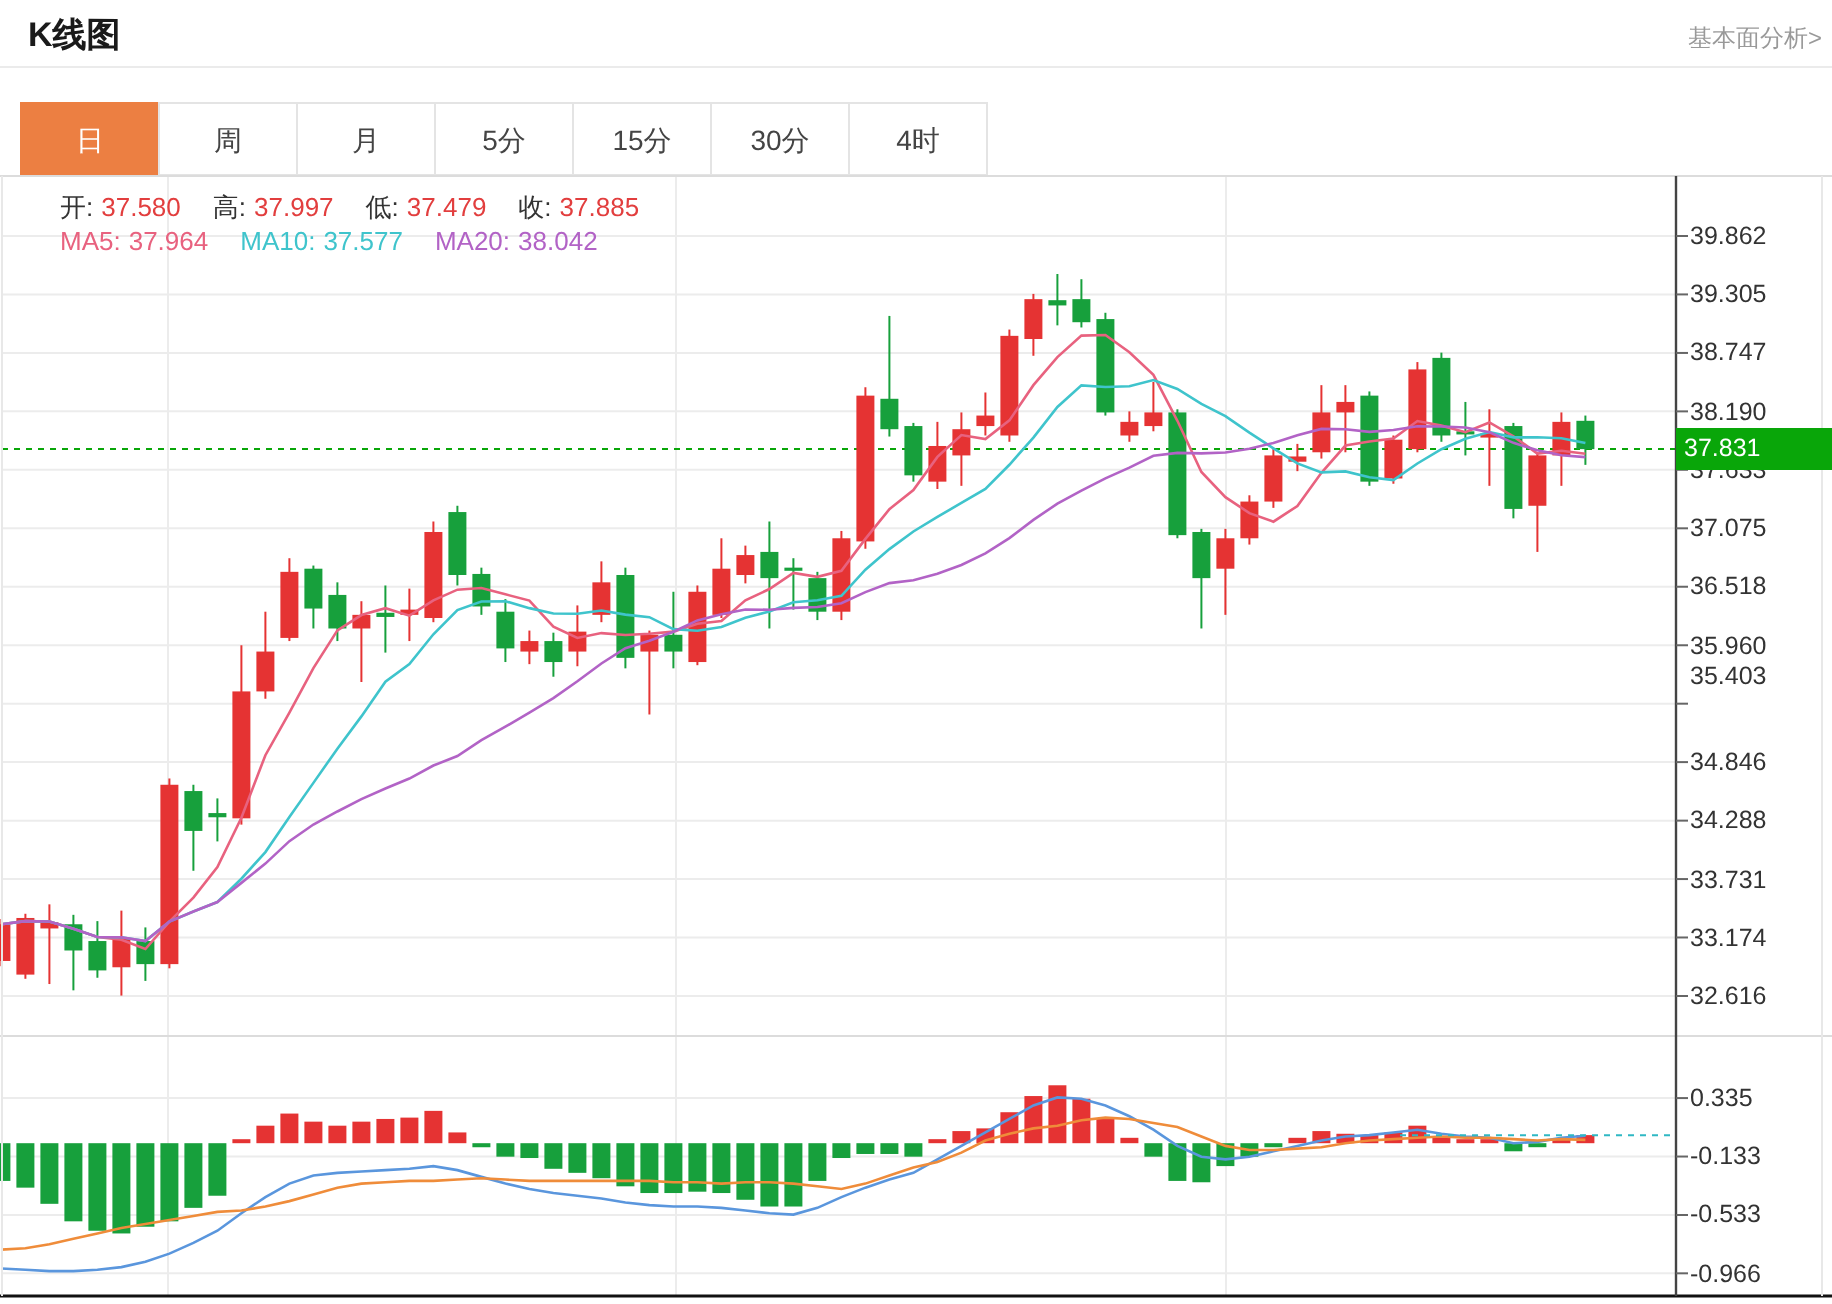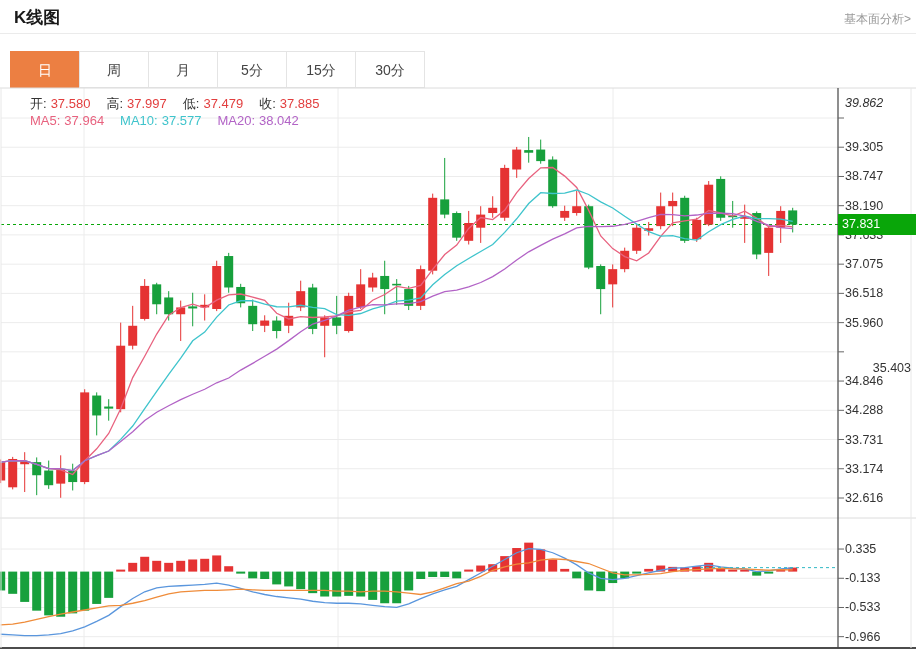--- a/index.html
+++ b/index.html
@@ -33,20 +33,21 @@
   <div class="title">K线图</div>
   <a class="fund-link">基本面分析&gt;</a>
   <div class="hdr-divider"></div>
   <div class="tabs" id="tabs">
       <div class="tab active">日</div>
       <div class="tab">周</div>
       <div class="tab">月</div>
       <div class="tab">5分</div>
       <div class="tab">15分</div>
       <div class="tab">30分</div>
+      <div class="tab">4时</div>
     </div>
 
   <div class="chart-area">
     <svg id="chart-svg" width="916" height="652" viewBox="0 0 916 652">
         <line x1="1" y1="118" x2="838" y2="118" stroke="#ececec" stroke-width="1"></line>
         <line x1="1" y1="147.2107510000001" x2="838" y2="147.2107510000001" stroke="#ececec" stroke-width="1"></line>
         <line x1="1" y1="176.4739450000001" x2="838" y2="176.4739450000001" stroke="#ececec" stroke-width="1"></line>
         <line x1="1" y1="205.6846960000002" x2="838" y2="205.6846960000002" stroke="#ececec" stroke-width="1"></line>
         <line x1="1" y1="234.89544699999993" x2="838" y2="234.89544699999993" stroke="#ececec" stroke-width="1"></line>
         <line x1="1" y1="264.15864099999993" x2="838" y2="264.15864099999993" stroke="#ececec" stroke-width="1"></line>
@@ -292,29 +293,29 @@
         <line x1="838" y1="410.31728200000026" x2="844" y2="410.31728200000026" stroke="#666" stroke-width="1"></line>
         <line x1="838" y1="439.528033" x2="844" y2="439.528033" stroke="#666" stroke-width="1"></line>
         <line x1="838" y1="468.7387840000001" x2="844" y2="468.7387840000001" stroke="#666" stroke-width="1"></line>
         <line x1="838" y1="498.0019780000001" x2="844" y2="498.0019780000001" stroke="#666" stroke-width="1"></line>
         <line x1="838" y1="549.0377500000001" x2="844" y2="549.0377500000001" stroke="#666" stroke-width="1"></line>
         <line x1="838" y1="578.26765" x2="844" y2="578.26765" stroke="#666" stroke-width="1"></line>
         <line x1="838" y1="607.49755" x2="844" y2="607.49755" stroke="#666" stroke-width="1"></line>
         <line x1="838" y1="636.6601" x2="844" y2="636.6601" stroke="#666" stroke-width="1"></line>
       </svg>
     <div id="axis-labels">
-        <div class="ylabel" style="top: 95px; font-style: italic;">39.862</div>
+        <div class="ylabel" style="top: 110px;">39.862</div>
         <div class="ylabel" style="top: 139.211px;">39.305</div>
         <div class="ylabel" style="top: 168.474px;">38.747</div>
         <div class="ylabel" style="top: 197.685px;">38.190</div>
         <div class="ylabel" style="top: 226.895px;">37.633</div>
         <div class="ylabel" style="top: 256.159px;">37.075</div>
         <div class="ylabel" style="top: 285.369px;">36.518</div>
         <div class="ylabel" style="top: 314.633px;">35.960</div>
-        <div class="ylabel" style="top: 360px; text-align: right;">35.403</div>
+        <div class="ylabel" style="top: 330px;">35.403</div>
         <div class="ylabel" style="top: 373.054px;">34.846</div>
         <div class="ylabel" style="top: 402.317px;">34.288</div>
         <div class="ylabel" style="top: 431.528px;">33.731</div>
         <div class="ylabel" style="top: 460.739px;">33.174</div>
         <div class="ylabel" style="top: 490.002px;">32.616</div>
         <div class="ylabel" style="top: 541.038px;">0.335</div>
         <div class="ylabel" style="top: 570.268px;">-0.133</div>
         <div class="ylabel" style="top: 599.498px;">-0.533</div>
         <div class="ylabel" style="top: 628.66px;">-0.966</div>
       </div>

